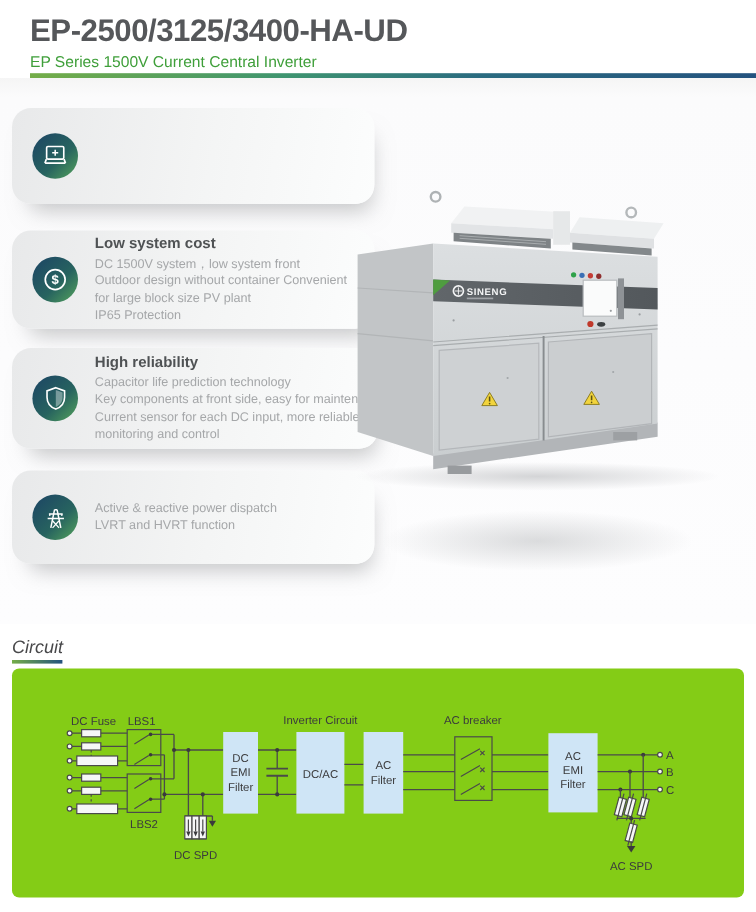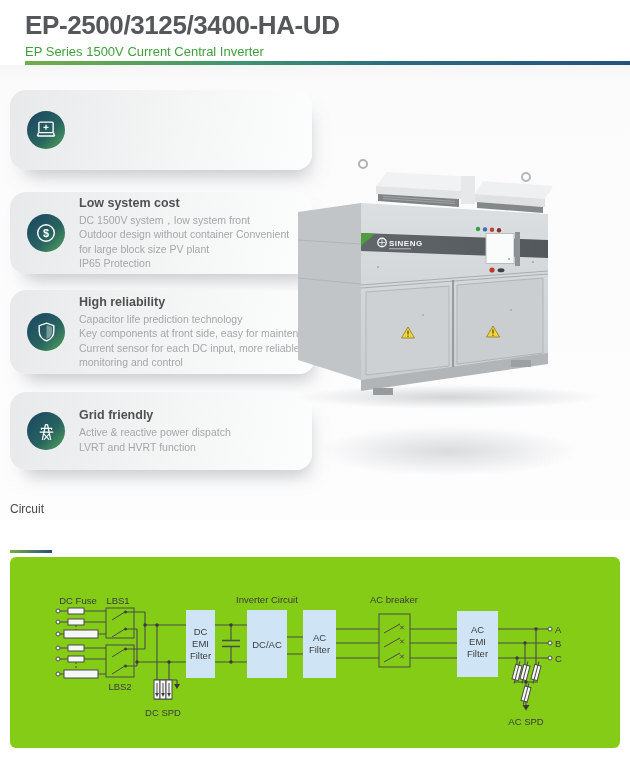--- a/index.html
+++ b/index.html
@@ -17,21 +17,21 @@
   .feature-card{position:absolute;left:10px;width:302px;display:flex;align-items:center;
     border-radius:16px;background:linear-gradient(100deg,#e8e9ea 0%,#f4f5f5 55%,#fcfdfd 100%);
     box-shadow:6px 14px 18px -9px rgba(148,150,152,.55);}
   .icon-circle{width:38px;height:38px;border-radius:50%;flex:0 0 38px;margin-left:17px;
     background:linear-gradient(135deg,#1c4465 0%,#27635f 58%,#55a45c 100%);
     display:flex;align-items:center;justify-content:center;}
   .card-text{margin-left:14px;padding-right:4px;}
   .feature-title{font-size:12.5px;font-weight:bold;color:#4f5254;margin-bottom:3px;}
   .feature-line{font-size:10.5px;color:#a5a7a9;line-height:14.5px;white-space:nowrap;}
   .product-svg{position:absolute;left:283px;top:85px;}
-  .circuit-heading{position:absolute;left:10px;top:502px;font-size:12px;color:#48484a;}
+  .circuit-heading{position:absolute;left:10px;top:531px;font-size:15px;color:#48484a;font-style:italic;}
   .circuit-underline{position:absolute;left:10px;top:550px;width:42px;height:3px;
     background:linear-gradient(90deg,#74ad48,#24527e);}
   .circuit-panel{position:absolute;left:10px;top:557px;width:610px;height:191px;
     background:#84cc16;border-radius:6px;}
   .circuit-svg text{font-family:"Liberation Sans",sans-serif;font-size:9.5px;fill:#3b3b3d;}
   .circuit-svg .wire{stroke:#4a4a4a;stroke-width:1.1;fill:none;}
   .circuit-svg .thin{stroke:#4a4a4a;stroke-width:1;fill:none;}
   .circuit-svg .comp{stroke:#4a4a4a;stroke-width:1;fill:#f6f7f7;}
   .circuit-svg .bluebox{fill:#cfe5f6;}
   .circuit-svg .jdot{fill:#3a3a3c;}
@@ -96,21 +96,20 @@
     <div class="feature-card" style="top:327px;height:78px;">
       <div class="icon-circle">
         <svg width="23" height="22" viewBox="0 0 22 21">
           <path d="M7 19 L10 4.5 M15 19 L12 4.5 M10 4.5 H12" stroke="#fff" stroke-width="1.2" fill="none"></path>
           <path d="M5.5 8 H16.5 M4.5 11.5 H17.5" stroke="#fff" stroke-width="1.2" fill="none"></path>
           <path d="M8.6 13.5 L13.6 19 M13.4 13.5 L8.4 19" stroke="#fff" stroke-width="1" fill="none"></path>
           <path d="M6.2 8 V9.6 M15.8 8 V9.6" stroke="#fff" stroke-width="1" fill="none"></path>
         </svg>
       </div>
       <div class="card-text">
-        <div class="feature-title">Grid friendly</div>
         <div class="feature-line">Active &amp; reactive power dispatch</div>
         <div class="feature-line">LVRT and HVRT function</div>
       </div>
     </div>
 
     <svg class="product-svg" width="345" height="270" viewBox="0 0 345 270">
       <defs>
         <radialGradient id="shadowG" cx="50%" cy="50%" r="50%">
           <stop offset="0%" stop-color="#cfd0d2" stop-opacity="0.9"></stop>
           <stop offset="100%" stop-color="#cfd0d2" stop-opacity="0"></stop>

